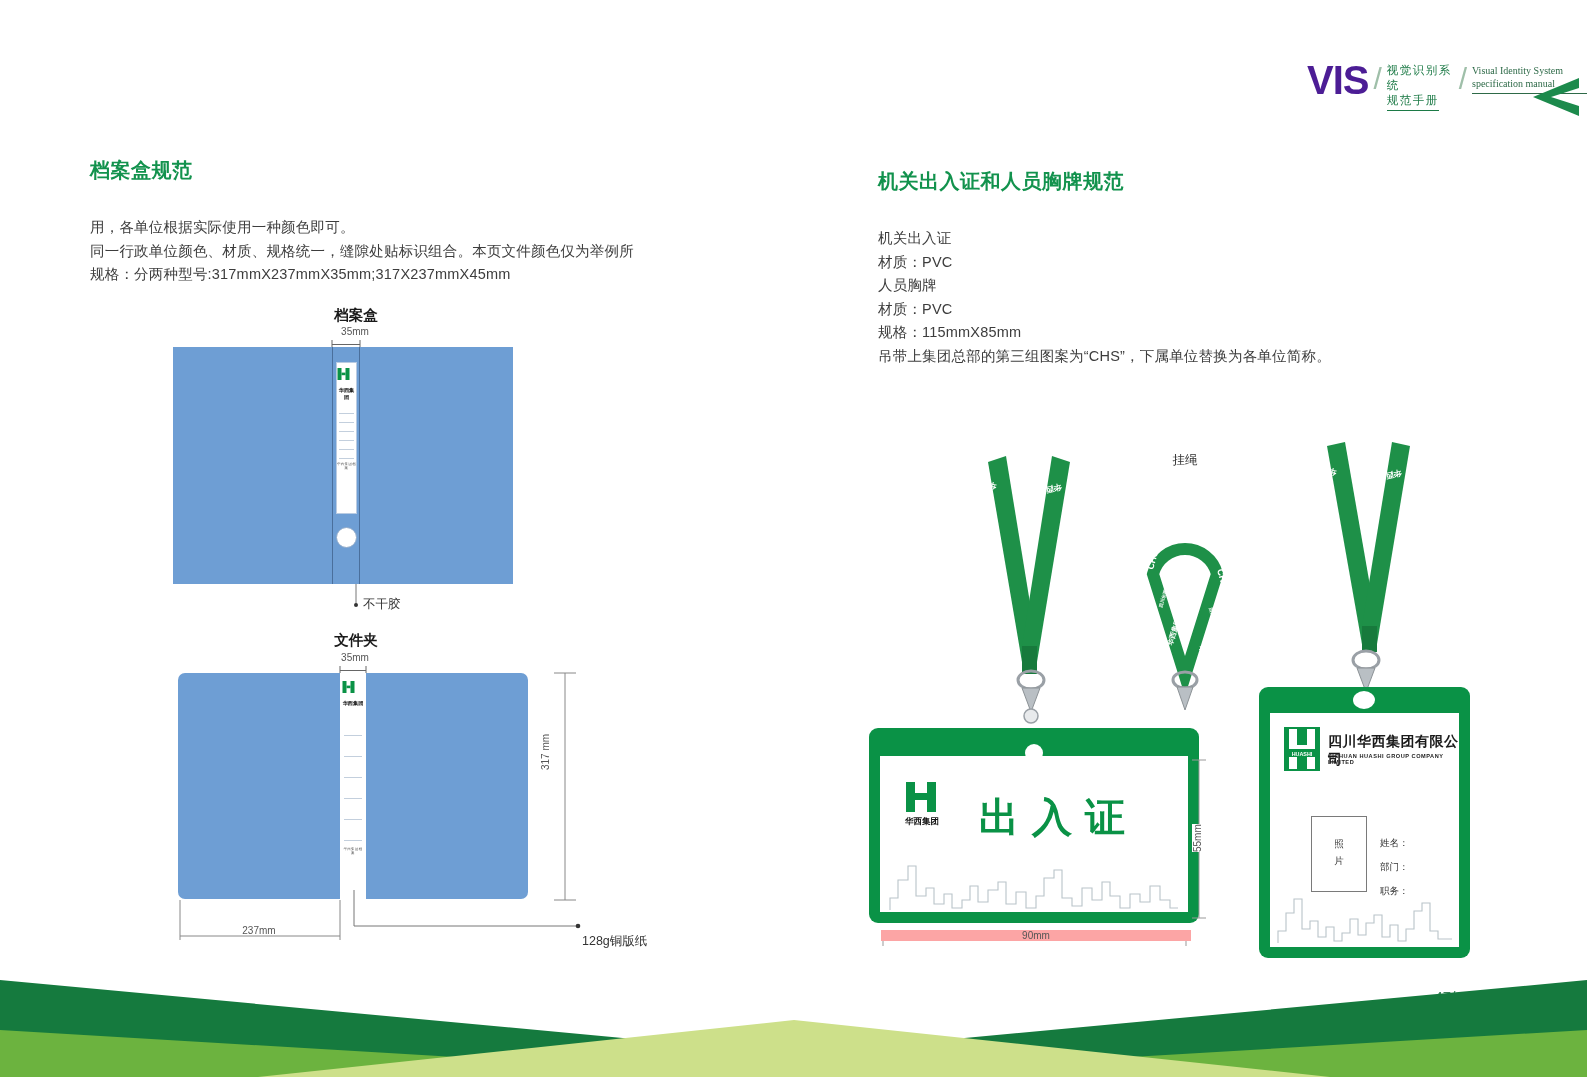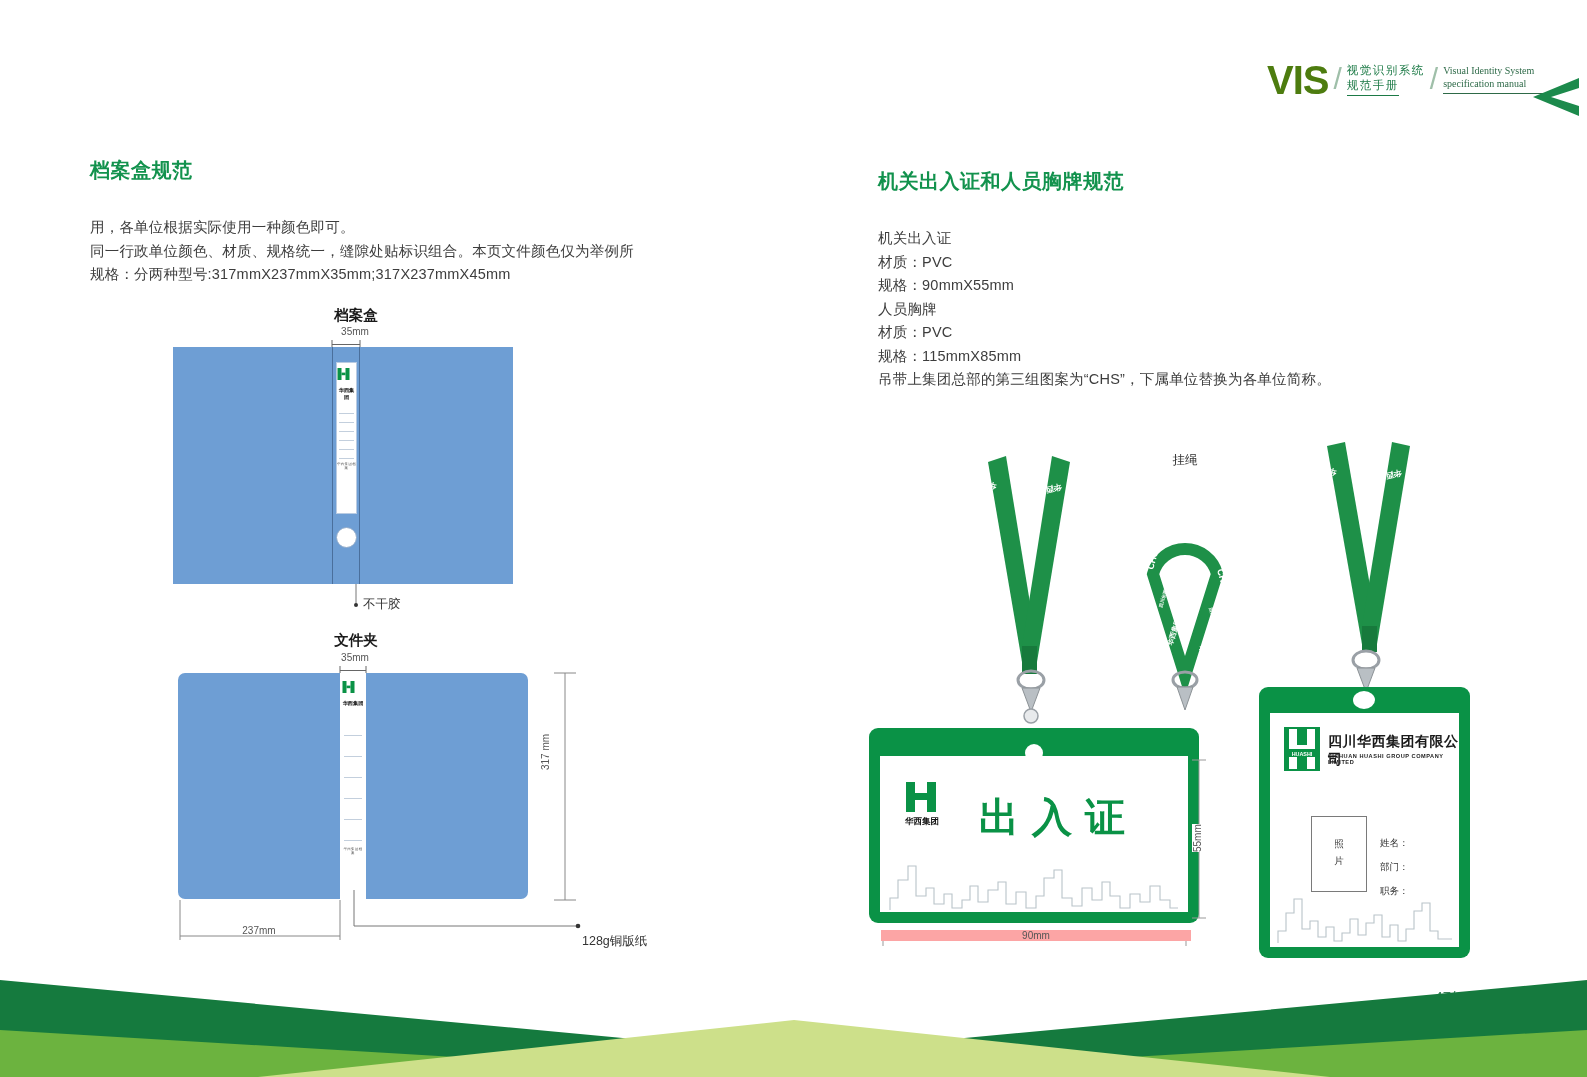--- a/index.html
+++ b/index.html
@@ -10,21 +10,21 @@
     overflow: hidden;
   }
   .page { position: relative; width: 1587px; height: 1077px; background:#fff; }
 
   
   .header { position: absolute; top: 60px; right: 0px; width: 320px; height: 62px; }
   .vis-row { display: flex; align-items: flex-start; height: 46px; }
   .vis-word {
     font-family: "Liberation Sans", sans-serif;
     font-size: 40px; font-weight: bold; letter-spacing: -1px;
-    color: #4d7c0f; line-height: 40px;
+    color: #4c1d95; line-height: 40px; margin-left: 40px;
   }
   .slash { color: #9fbfa9; font-size: 30px; margin: 2px 5px 0 5px; font-weight: 300; }
   .vis-cn { font-size: 11.5px; color: #1c7a46; line-height: 15px; letter-spacing: 1.5px; padding-top: 3px; }
   .vis-cn .u { border-bottom: 1px solid #1c7a46; padding-bottom: 2px; display:inline-block; }
   .vis-en { font-family: "Liberation Serif", serif; font-size: 10px; color: #2e6a48; line-height: 13px; padding-top: 4px; }
   .vis-en .u2 { display:block; border-bottom: 1px solid #2e6a48; width: 115px; margin-top: 3px; }
   .chev { position: absolute; right: 0px; top: 14px; }
 
   
   .col-left  { position: absolute; left: 90px; top: 157px; width: 620px; }
@@ -207,21 +207,20 @@
     <polyline points="6,0 6,36 228,36" fill="none" stroke="#777" stroke-width="1"></polyline>
     <circle cx="230" cy="36" r="2.3" fill="#333"></circle>
   </svg>
   <div style="position:absolute;left:582px;top:918px;margin-top:15px;" class="note-txt">128g铜版纸</div>
 
   <div class="col-right">
     <h2 class="sec">机关出入证和人员胸牌规范</h2>
     <div class="body-txt">
       <div class="ln">机关出入证</div>
       <div class="ln">材质：PVC</div>
-      <div class="ln">规格：90mmX55mm</div>
       <div class="ln">人员胸牌</div>
       <div class="ln">材质：PVC</div>
       <div class="ln">规格：115mmX85mm</div>
       <div class="ln">吊带上集团总部的第三组图案为“CHS”，下属单位替换为各单位简称。</div>
     </div>
   </div>
 
   <svg style="position:absolute;left:975px;top:450px;" width="110" height="235">
     <polygon points="13,12 31,6 62,196 62,218 48,218" fill="#1e9048"></polygon>
     <polygon points="95,12 77,6 47,196 47,218 61,218" fill="#1e9048"></polygon>

